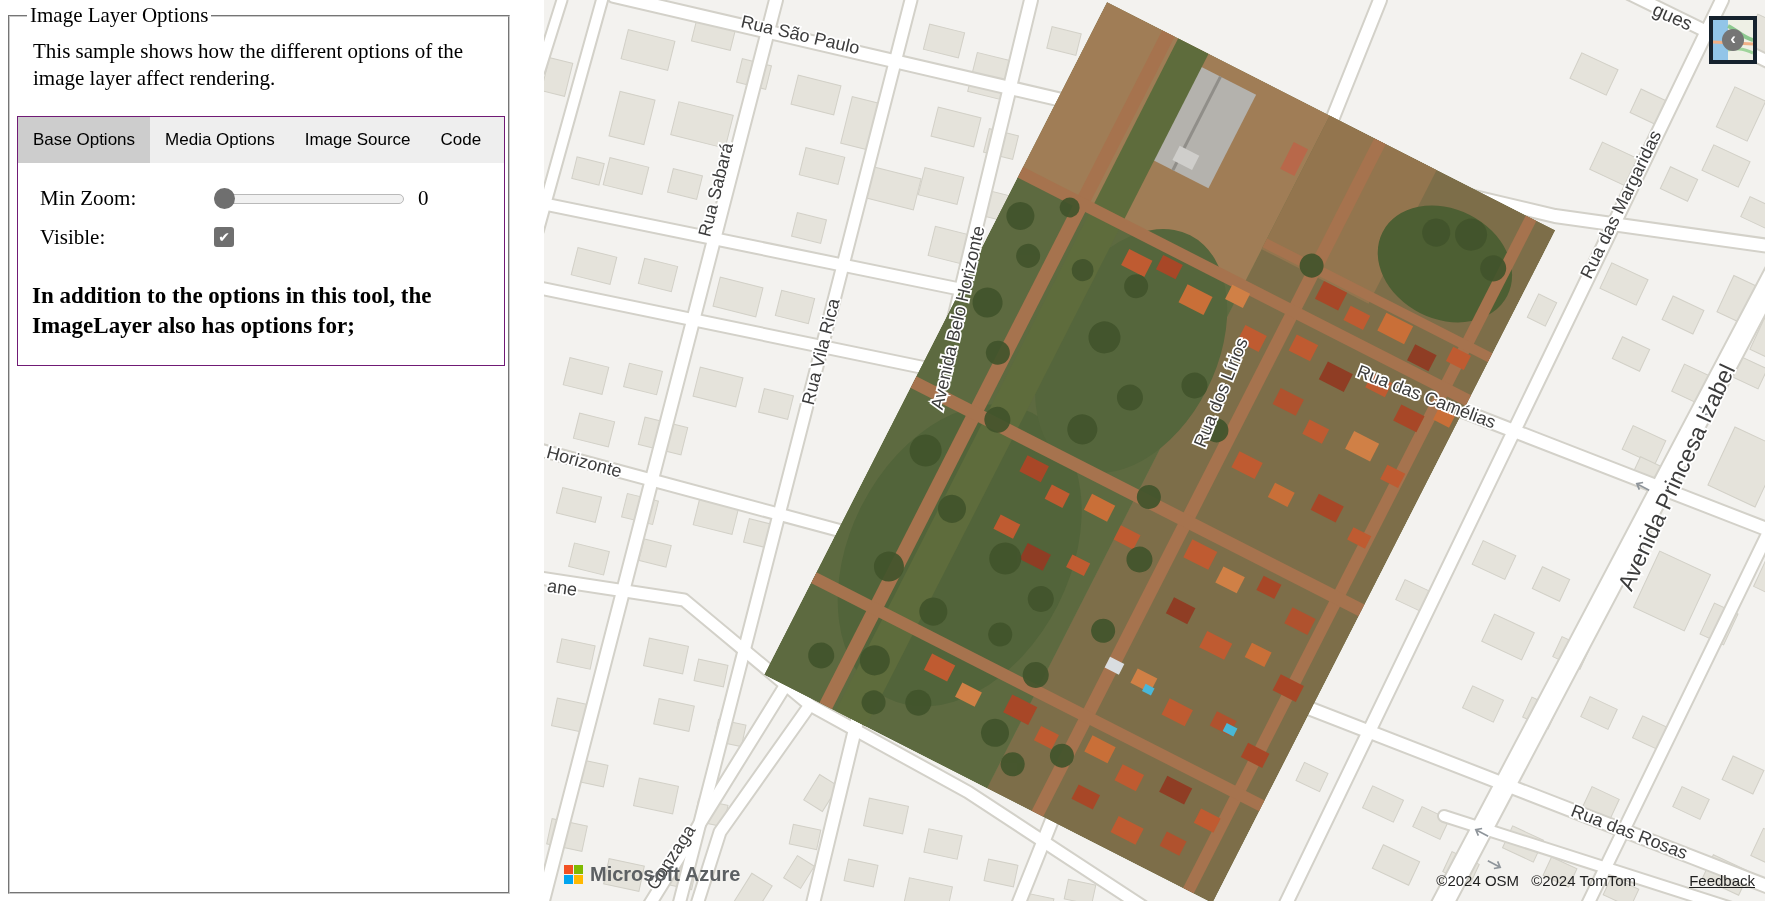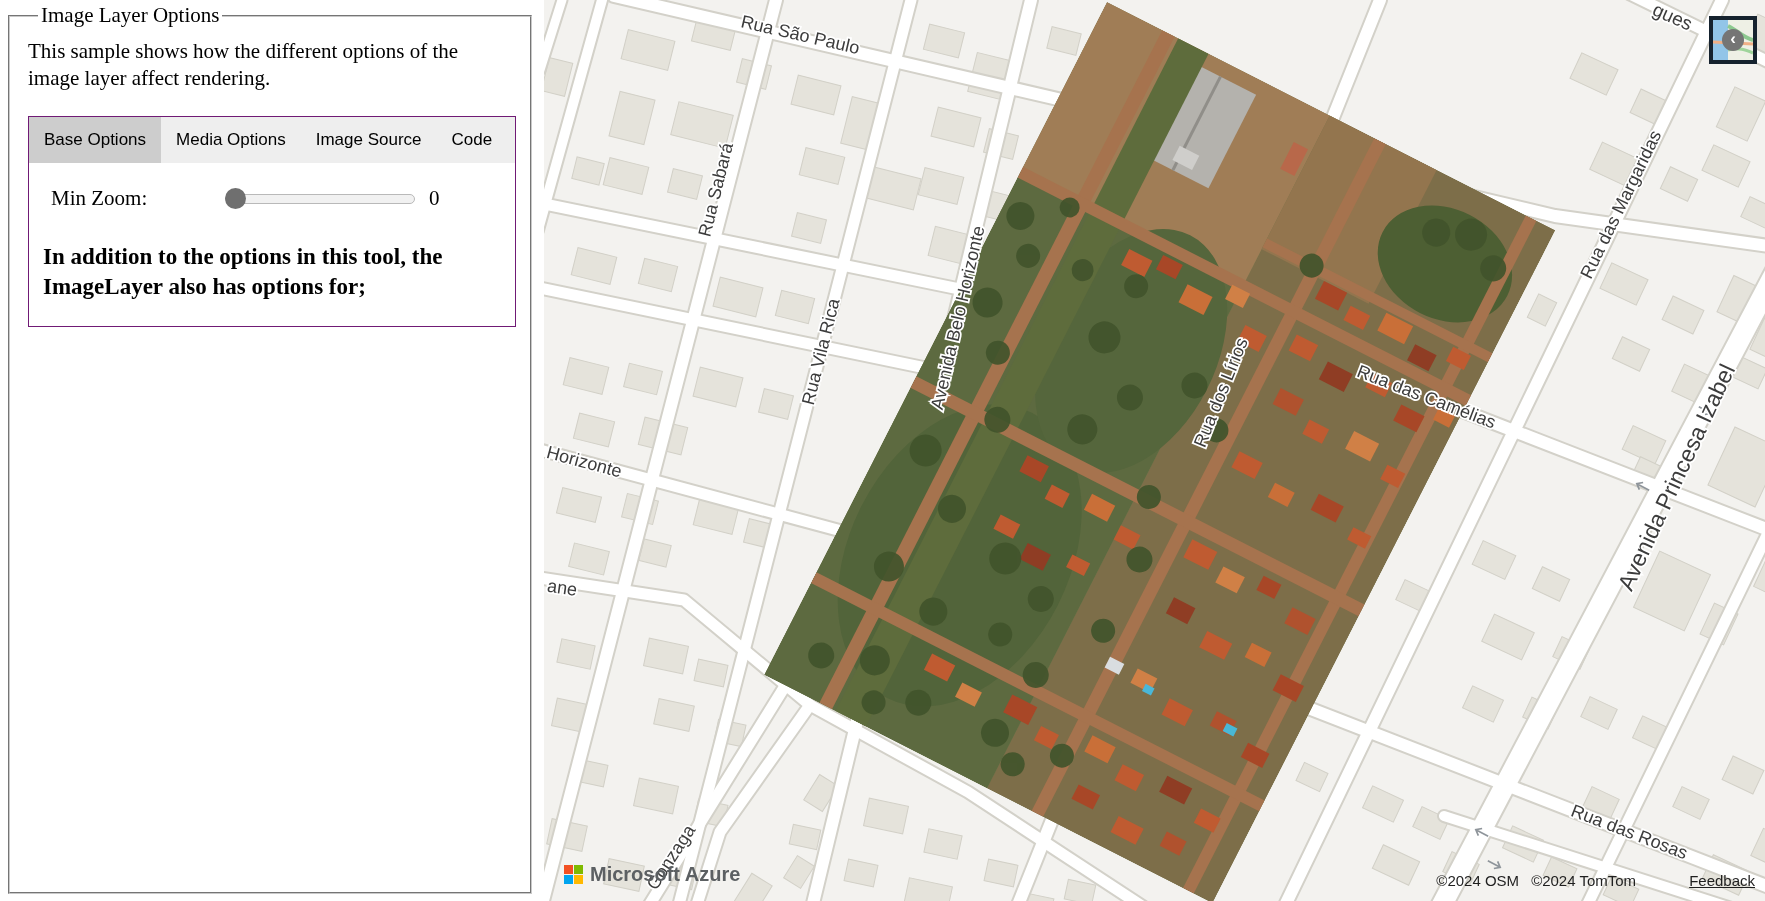--- a/index.html
+++ b/index.html
@@ -1,23 +1,23 @@
 <!DOCTYPE html>
 <html><head>
 <meta charset="utf-8">
 <style>
   html,body{margin:0;padding:0;background:#fff;width:1765px;height:901px;overflow:hidden;}
   body{font-family:"Liberation Serif",serif;color:#000;position:relative;}
 
   
   .panel{position:absolute;left:0;top:0;width:544px;height:901px;background:#fff;}
   .panel fieldset{position:absolute;left:8px;top:3px;width:458px;height:891px;box-sizing:border-box;
-    border:2px groove #c9c9c9;margin:0;padding:6px 14px;}
+    border:2px groove #c9c9c9;margin:0;padding:6px 3px;}
   .panel legend{font-size:21px;padding:0 3px;margin-left:14px;}
-  .intro{font-size:21px;line-height:1.28;margin:4px 0 0 4px;width:470px;}
+  .intro{font-size:21px;line-height:1.28;margin:4px 0 0 20px;width:470px;}
   .tool-box{margin:24px 0 0 4px;width:488px;box-sizing:border-box;border:1px solid #701a75;background:#fff;}
   .tabbar{background:#eeeeee;display:flex;flex-wrap:wrap;font-family:"Liberation Sans",sans-serif;}
   .tab{font-size:17px;padding:13px 15px;cursor:pointer;white-space:nowrap;}
   .tab.active{background:#cdcdcd;}
   .controls{padding:16px 0 4px 22px;}
   .crow{display:flex;align-items:center;height:39px;}
   .clabel{width:174px;font-size:21px;}
   .slider{position:relative;width:190px;height:22px;}
   .track{position:absolute;top:7px;left:0;right:0;height:8px;border-radius:5px;background:#f1f1f1;border:1px solid #b9b9b9;overflow:hidden;}
   .track.full{background:#8d8d8d;border-color:#8d8d8d;}
@@ -63,20 +63,24 @@
       <div class="controls" id="controls">
           <div class="crow">
             <span class="clabel">Min Zoom:</span>
             <div class="slider">
               <div class="track">
                 <div class="fill" style="width: 0%;"></div>
               </div>
               <div class="thumb" style="left: calc(0% + 0px);"></div>
             </div>
             <span class="cvalue">0</span>
+          </div>
+          <div class="crow">
+            <span class="clabel">Visible:</span>
+            <div class="checkbox">✔</div>
           </div>
         </div>
       <p class="note">In addition to the options in this tool, the ImageLayer also has options for;</p>
     </div>
   </fieldset>
 </div>
 
 <div class="map">
   <svg id="mapsvg" viewBox="0 0 1221 901" width="1221" height="901">
     <defs>

